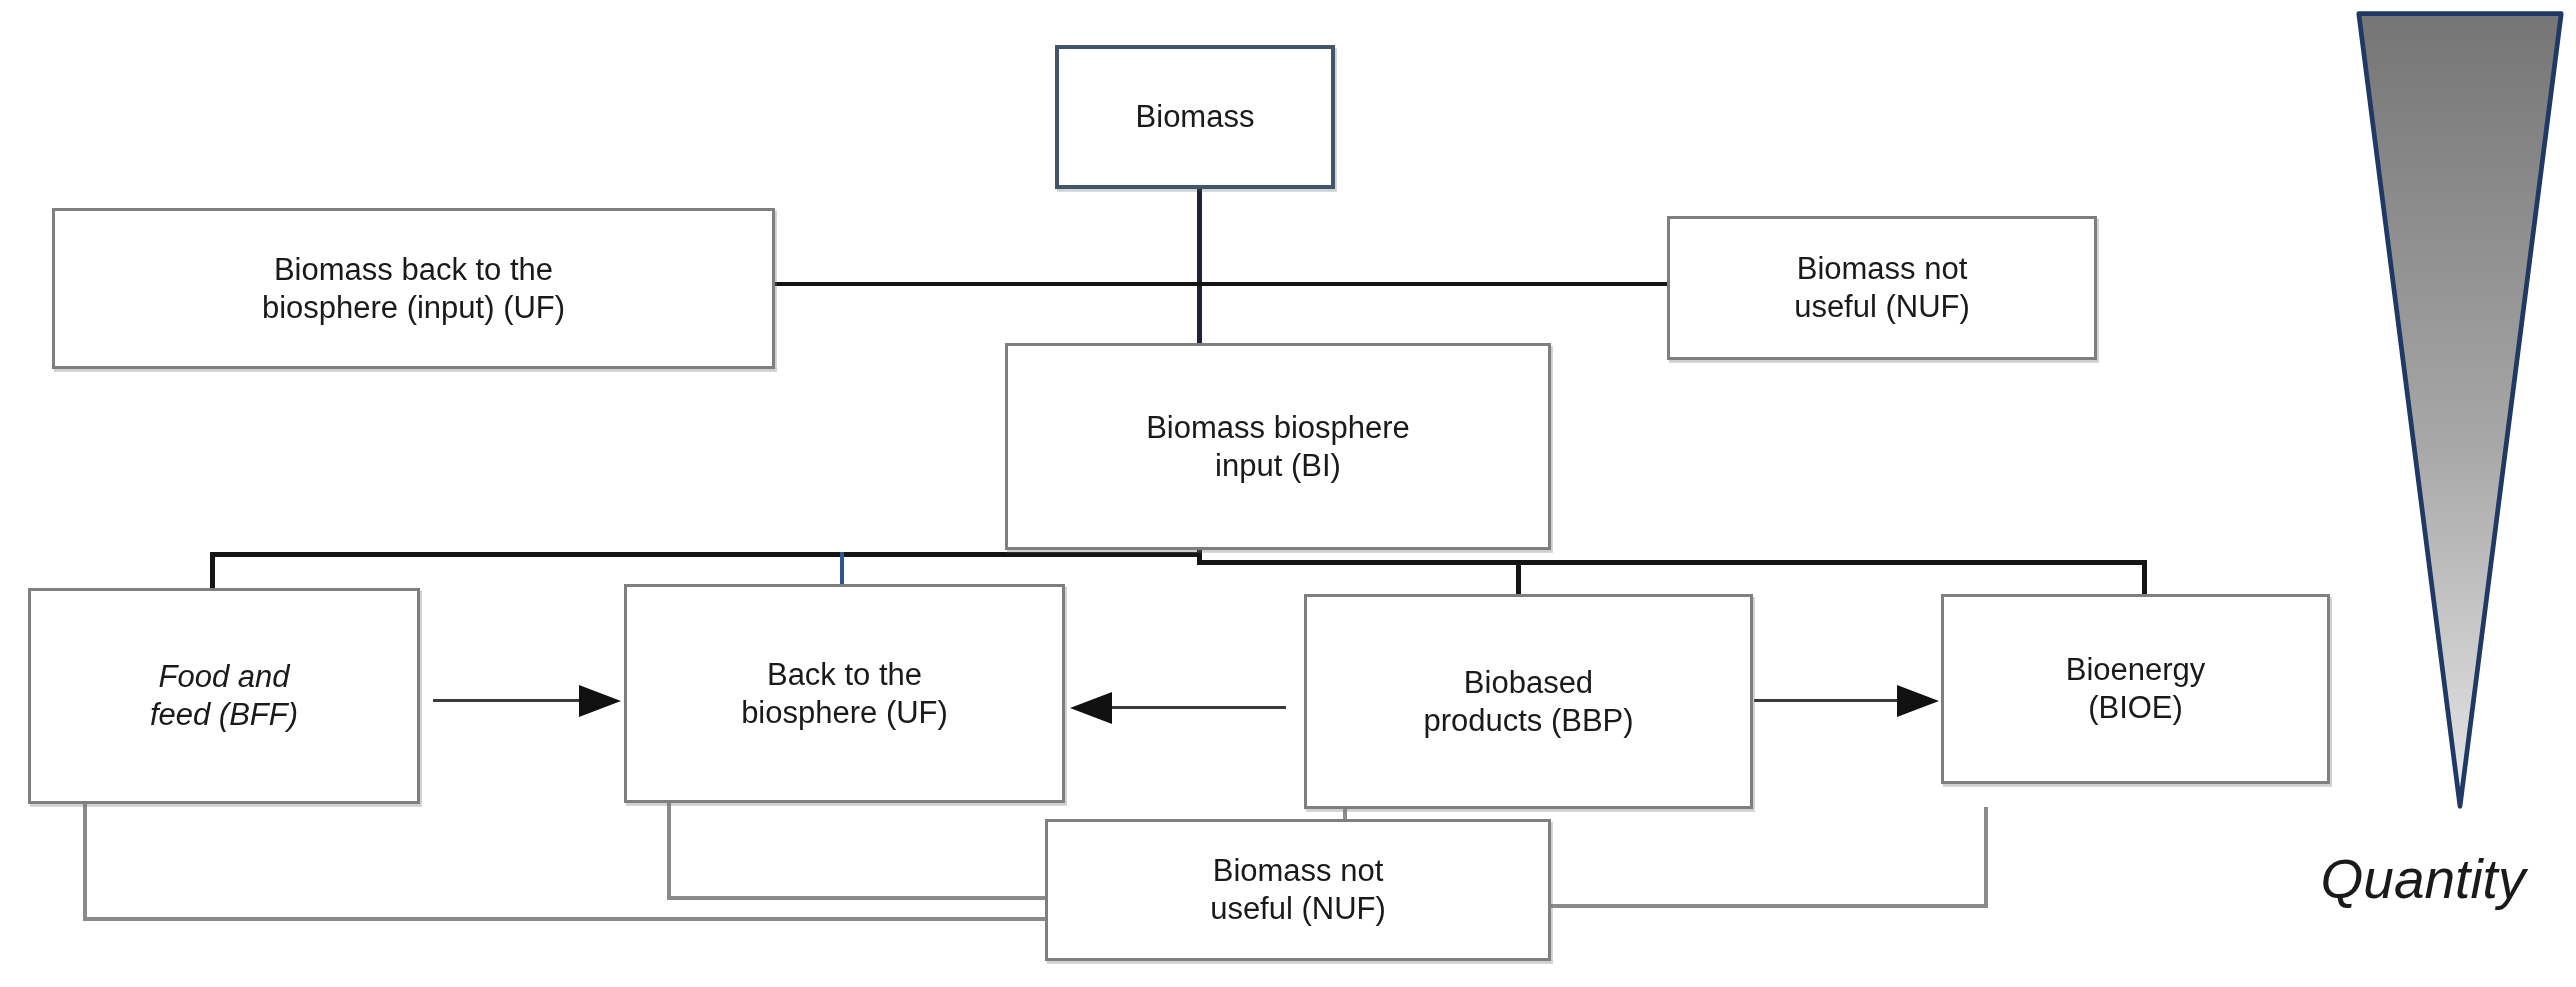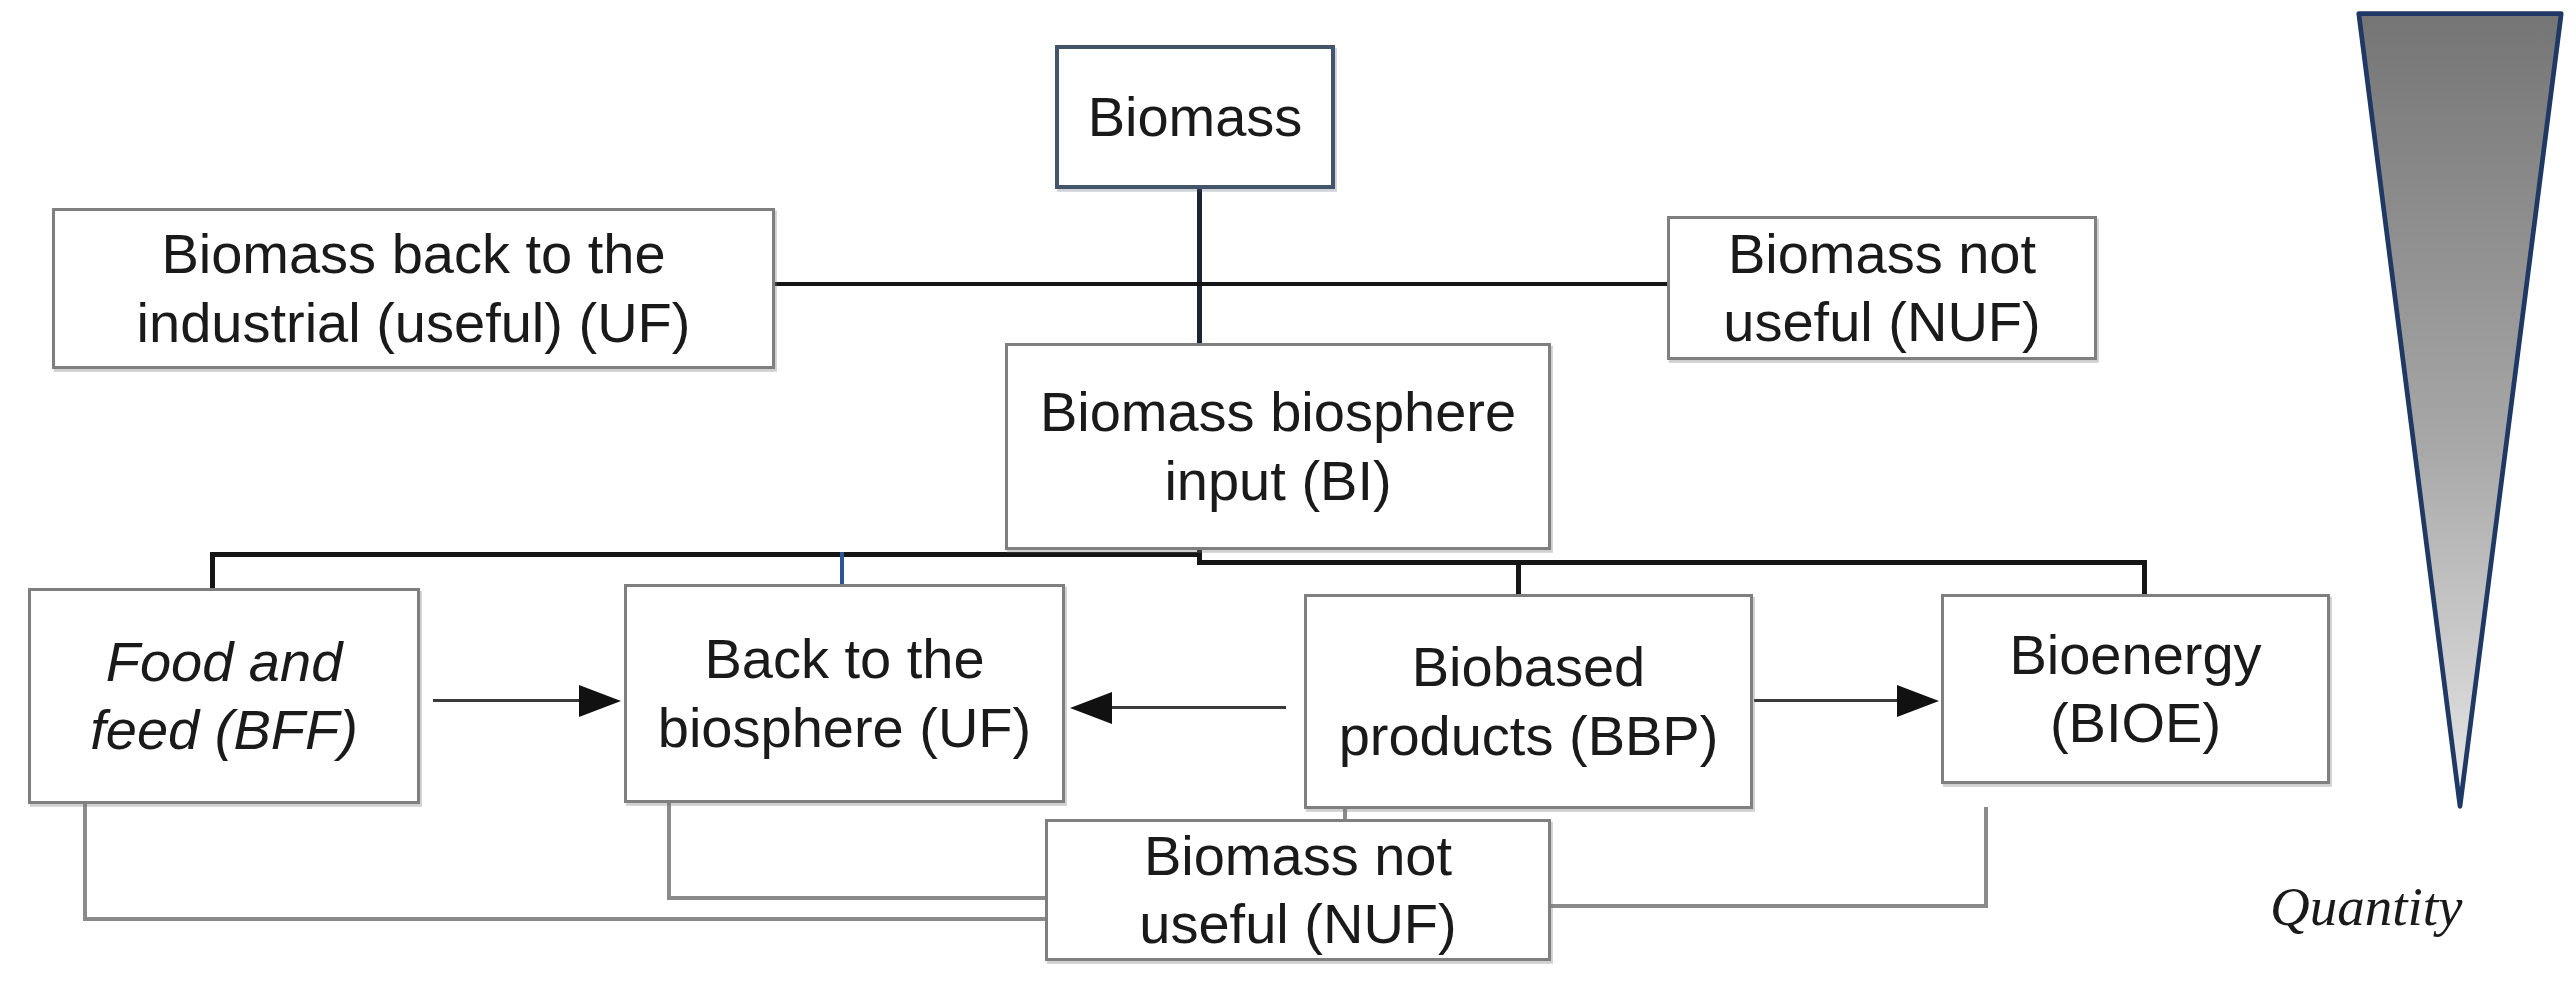--- a/index.html
+++ b/index.html
@@ -16,21 +16,21 @@
     background: #ffffff;
     display: grid;
     place-items: center;
     box-sizing: border-box;
     z-index: 3;
   }
   .box span {
     white-space: pre-line;
     text-align: center;
     color: #1a1a1a;
-    font-size: 56px;
+    font-size: 31px;
     line-height: 1.22;
     letter-spacing: 0px;
   }
   .gray  { border: 3.8px solid #7f7f7f; box-shadow: 1.9px 2.8px 0 rgba(120,120,120,0.35); }
   .navy  { border: 4.7px solid #44546a; box-shadow: 1.9px 2.8px 0 rgba(68,84,106,0.25); }
   .line  { position: absolute; z-index: 1; }
   .black { background: #151515; }
   .navy-line { background: #1c2433; }
   .blue  { background: #2f5496; }
   .grayline { background: #8a8a8a; }
@@ -41,27 +41,26 @@
     border-left: 42px solid #111111;
   }
   .head-left {
     position: absolute; width: 0; height: 0; z-index: 2;
     border-top: 16px solid transparent; border-bottom: 16px solid transparent;
     border-right: 42px solid #111111;
   }
   #quantity-label {
     position: absolute;
     left: 2270px; top: 847px; width: 306px;
-    text-align: left;
-    font-family: Liberation Serif, serif;
+    text-align: center;
+    font-family: Liberation Sans, sans-serif;
     font-style: italic;
     font-size: 55px;
     color: #1a1a1a;
     z-index: 3;
-    margin-top: 28px;
   }
   #funnel { position: absolute; left: 2353px; top: 7.6px; z-index: 2; }
 </style>
 </head>
 <body>
 
 <div id="canvas">
 
   <div class="line navy-line" style="left:1197px; top:187px; width:4.7px; height:158px;"></div>
   <div class="line black" style="left:775px; top:282px; width:892px; height:3.8px;"></div>
@@ -90,21 +89,21 @@
 
   <div class="shaft" style="left:1754px; top:699px; width:147px;"></div>
   <div class="head-right" style="left:1897px; top:685px;"></div>
 
   <div class="box navy" style="left:1055px; top:45px; width:280px; height:144px;">
     <span>Biomass</span>
   </div>
 
   <div class="box gray" style="left:52px; top:208px; width:723px; height:161px;">
     <span>Biomass back to the
-industrial (useful) (UF)</span>
+biosphere (input) (UF)</span>
   </div>
 
   <div class="box gray" style="left:1667px; top:216px; width:430px; height:144px;">
     <span>Biomass not
 useful (NUF)</span>
   </div>
 
   <div class="box gray" style="left:1005px; top:343px; width:546px; height:207px;">
     <span>Biomass biosphere
 input (BI)</span>

